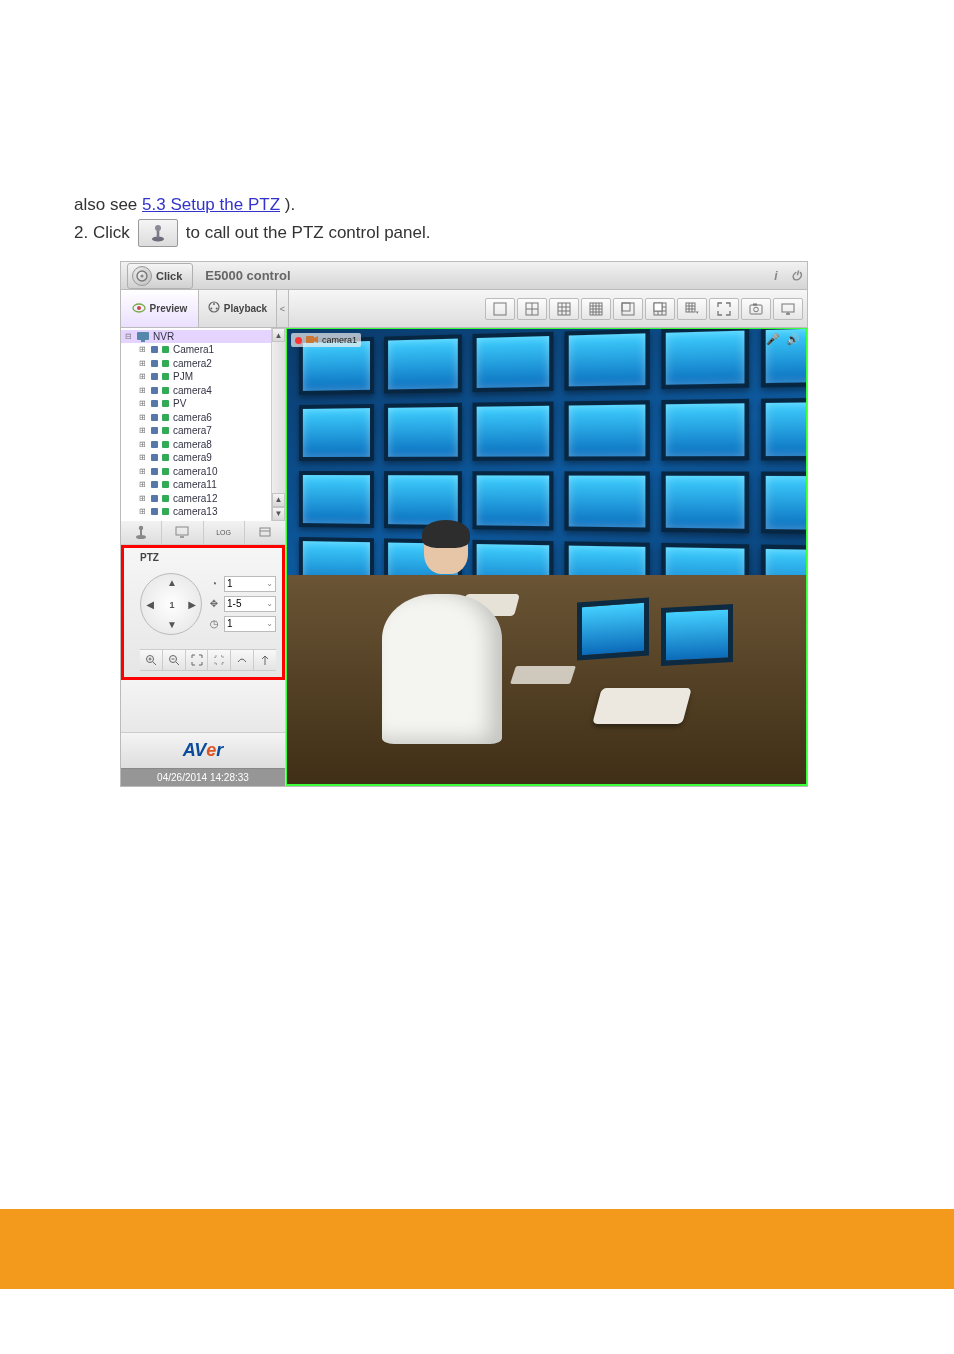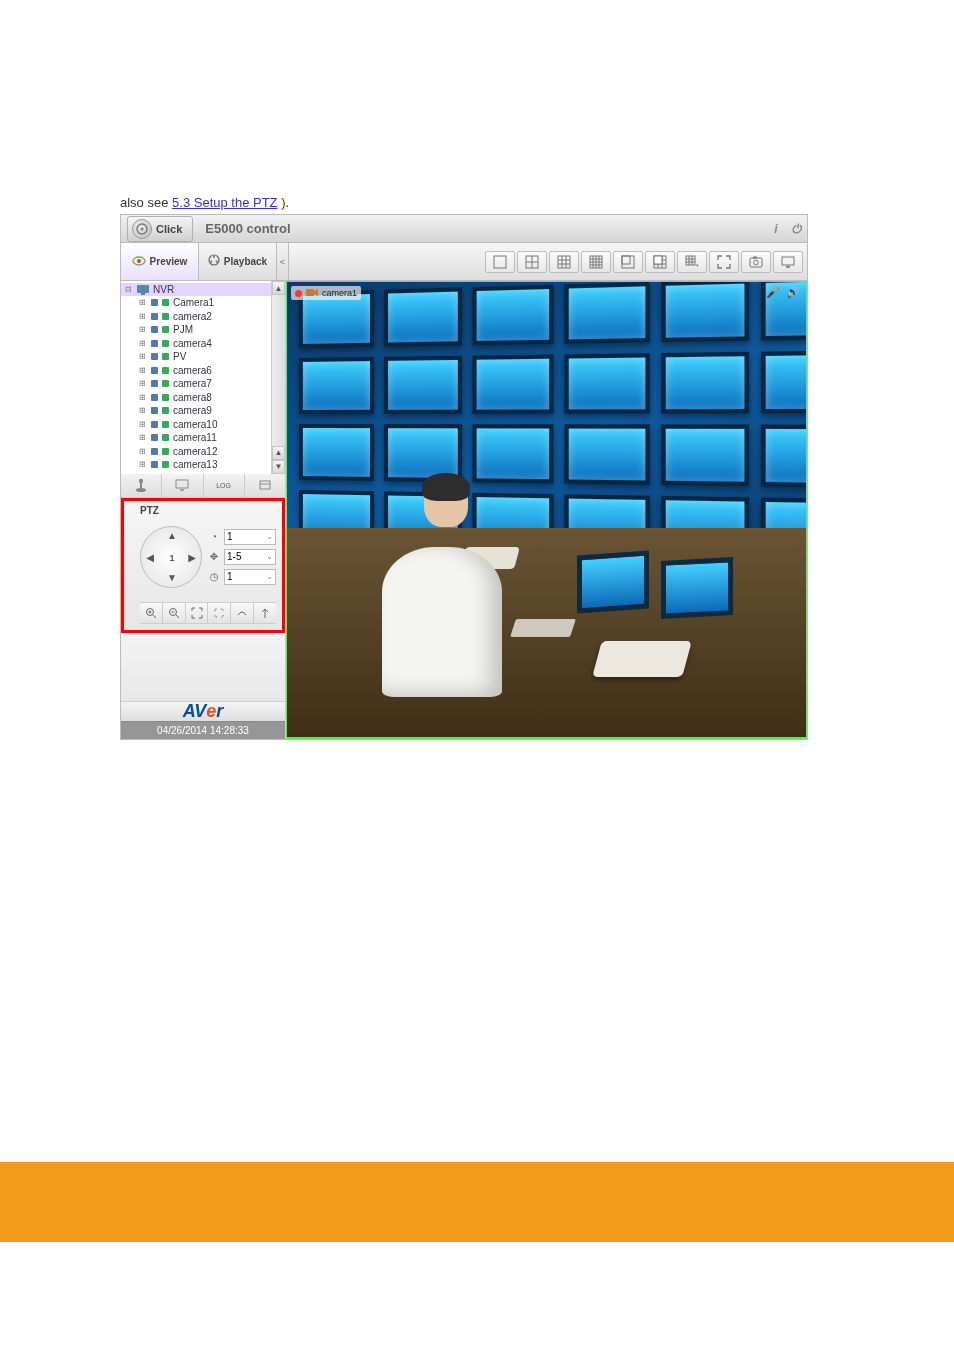--- a/index.html
+++ b/index.html
@@ -1,22 +1,22 @@
 <!DOCTYPE html>
 <html><head>
 <meta charset="utf-8">
 <style>
   * { box-sizing: border-box; margin: 0; padding: 0; }
   body { font-family: Arial, sans-serif; background: #fff; width: 954px; }
 
   
   .doc-spacer-top { height: 195px; }
   .doc-text-area {
-    padding: 0 120px;
-    font-size: 13px;
+    padding: 0 74px;
+    font-size: 17px;
     color: #333;
   }
   .doc-line1 { margin-bottom: 4px; }
   .doc-link {
     color: #3333cc;
     text-decoration: underline;
     cursor: pointer;
   }
   .doc-line2-row {
     display: flex;
@@ -233,21 +233,21 @@
     flex: 1;
     border-right: 1px solid #ccc;
     display: flex; align-items: center; justify-content: center;
     font-size: 11px; color: #555;
   }
   .ptz-b-btn:last-child { border-right: none; }
 
   .sidebar-filler { flex: 1; background: linear-gradient(#f4f4f4,#e8e8e8); }
 
   .brand-area {
-    height: 20px;
+    height: 36px;
     display: flex; align-items: center; justify-content: center;
     background: linear-gradient(#f4f4f4,#dedede);
     border-top: 1px solid #ccc;
   }
   .brand-av { font-size: 18px; font-weight: bold; color: #0a4b9a; font-style: italic; }
   .brand-e { color: #d52; }
   .brand-r { color: #0a4b9a; }
 
   .timestamp-bar {
     height: 18px;
@@ -374,20 +374,31 @@
 </head>
 <body>
 
 <div class="doc-spacer-top"></div>
 
 <div class="doc-text-area">
   <div class="doc-line1">
     <span>also see </span>
     <span class="doc-link">5.3 Setup the PTZ</span>
     <span>).</span>
+  </div>
+  <div class="doc-line2-row">
+    <span>2. Click </span>
+    <span class="doc-inline-icon-btn">
+      <svg width="16" height="18" viewBox="0 0 16 18">
+        <ellipse cx="8" cy="15" rx="6" ry="2.5" fill="#6c6c7a"></ellipse>
+        <rect x="6.7" y="5" width="2.6" height="9" fill="#7a7a88" rx="1"></rect>
+        <circle cx="8" cy="4" r="3" fill="#8a8a98"></circle>
+      </svg>
+    </span>
+    <span> to call out the PTZ control panel.</span>
   </div>
 </div>
 
 <div class="screenshot">
 
   <div class="title-bar">
     <div class="gear-group">
       <div class="gear-circle">
         <svg width="14" height="14" viewBox="0 0 14 14">
             <circle cx="7" cy="7" r="5" fill="none" stroke="#777" stroke-width="1.4"></circle>

